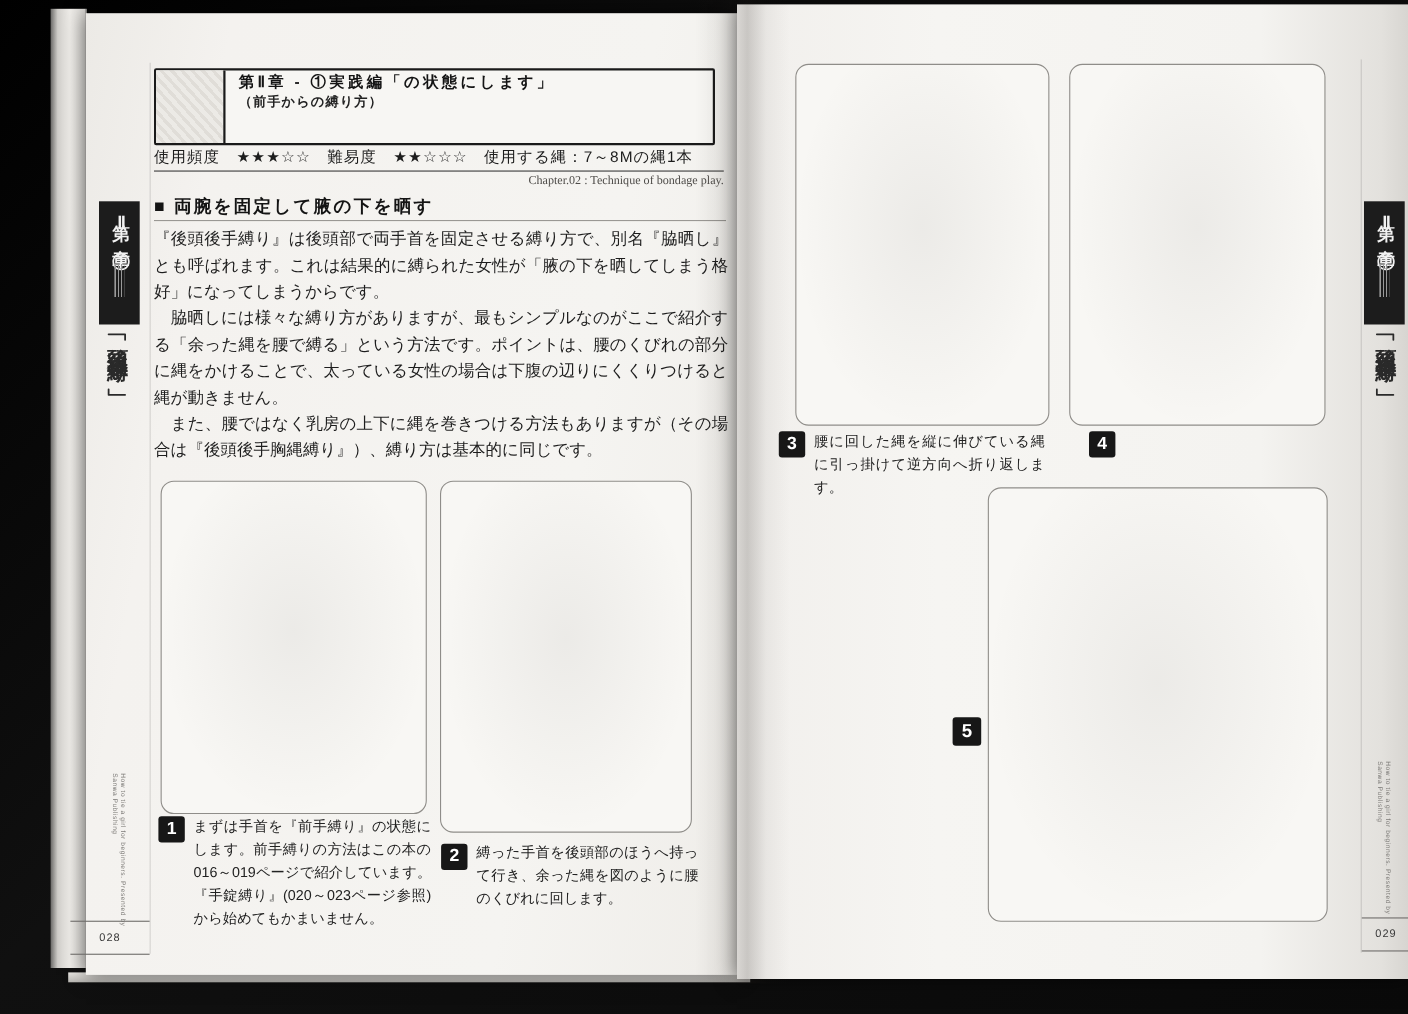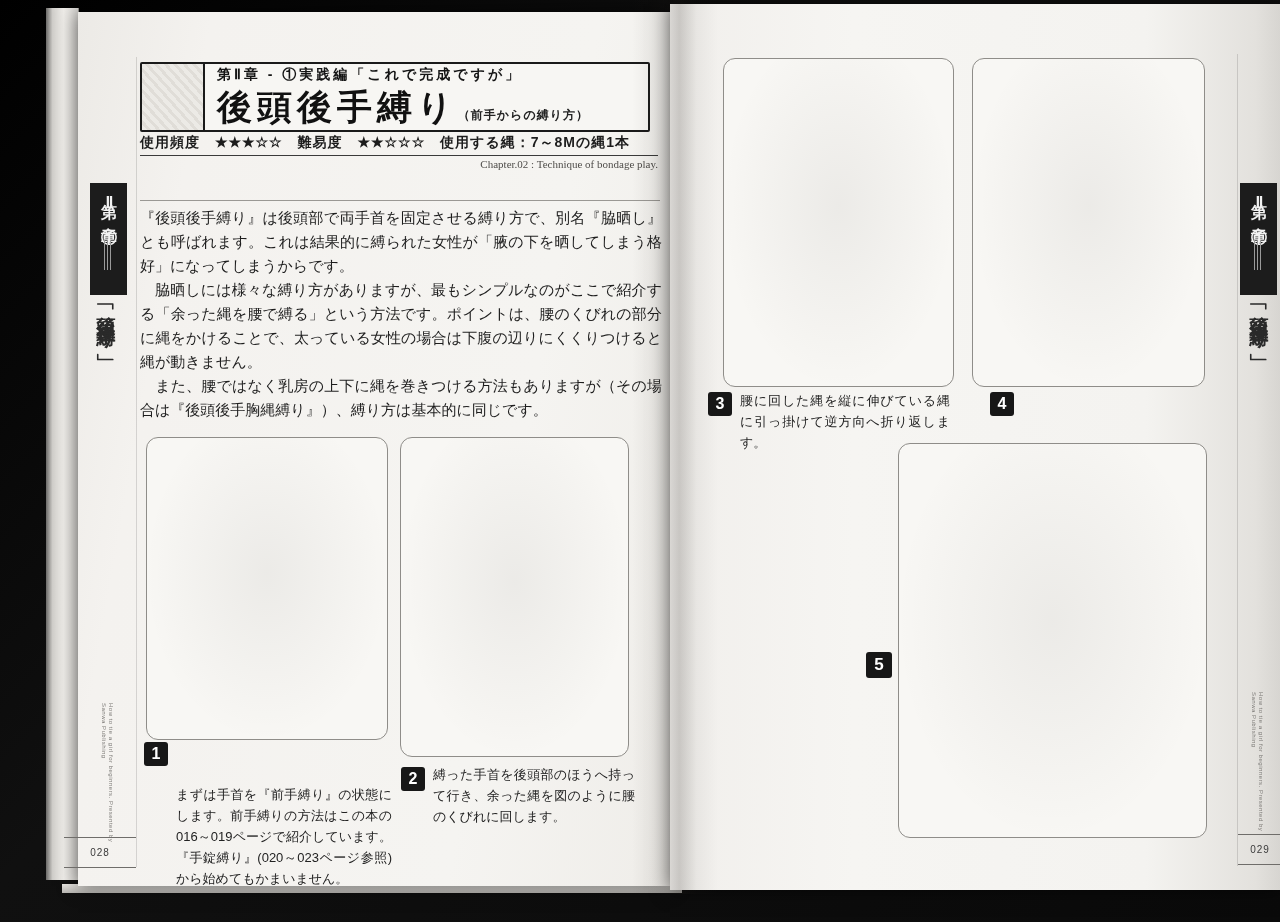--- a/index.html
+++ b/index.html
@@ -29,21 +29,21 @@
   .pnBox{border-top:1px solid #6f6d6a;border-bottom:1px solid #6f6d6a;
         display:flex;align-items:center;justify-content:center;
         font-size:10px;letter-spacing:1px;color:#3a3a3a;}
   .marginRule{width:1px;background:rgba(0,0,0,0.13);}
   .headerBox{border:2px solid #1a1a1a;border-radius:2px;background:#f7f6f3;display:flex;}
   .thumb{border-right:2px solid #1a1a1a;
         background:repeating-linear-gradient(48deg,#eceae6 0 4px,#e0ddd8 4px 7px),#ecebe7;}
   .chapLine{font-size:14px;font-weight:bold;letter-spacing:3px;white-space:nowrap;color:#141414;}
   .bigTitle{font-size:35px;font-weight:900;letter-spacing:5px;white-space:nowrap;color:#111;}
   .reading{font-size:12px;font-weight:bold;letter-spacing:1px;color:#222;}
-  .stats{font-size:14px;font-weight:bold;letter-spacing:1px;color:#1c1c1c;white-space:nowrap;}
+  .stats{font-size:14px;font-weight:normal;letter-spacing:1px;color:#1c1c1c;white-space:nowrap;}
   .stats span{margin-right:10px;}
   .chapEn{font-family:"Liberation Serif",serif;font-size:11px;color:#4f4d4a;text-align:right;}
   .secHead{font-size:16px;font-weight:bold;letter-spacing:2px;color:#141414;}
   .bodyText{font-size:15px;line-height:24px;text-align:justify;color:#1d1d1d;}
   .bodyText p{margin:0;}
   .illus{border:1px solid #8f8d89;border-radius:12px;
         background:radial-gradient(ellipse at 50% 45%,rgba(40,35,30,0.06),rgba(0,0,0,0) 72%),#f8f7f4;}
   .badge{background:#171717;color:#fff;font-weight:bold;font-size:16px;
         display:flex;align-items:center;justify-content:center;border-radius:3px;}
   .cap{font-size:13px;line-height:21px;color:#222;text-align:justify;}
@@ -66,50 +66,50 @@
     <div class="abs sideNote" style="left:22px;top:691px;height:140px;">
       <span>How to tie a girl for beginners.</span>
       <span>Presented by Sanwa Publishing</span>
     </div>
     <div class="abs pnBox" style="left:-14px;top:825px;width:72px;height:29px;">028</div>
     <div class="abs marginRule" style="left:58px;top:45px;height:810px;"></div>
 
     <div class="abs headerBox" style="left:62px;top:50px;width:506px;height:66px;">
       <div class="thumb" style="width:61px;height:100%;"></div>
       <div style="padding:2px 0 0 12px;">
-        <div class="chapLine">第Ⅱ章 - ①実践編「これで完成ですが」</div>
+        <div class="chapLine">第Ⅱ章 - ①実践編「の状態にします」</div>
         <div style="display:flex;align-items:baseline;margin-top:0px;">
-          <span class="bigTitle">後頭後手縛り</span>
           <span class="reading">（前手からの縛り方）</span>
         </div>
       </div>
     </div>
     <div class="abs stats" style="left:62px;top:122px;">
       <span>使用頻度</span>
       <span>★★★☆☆</span>
       <span>難易度</span>
       <span>★★☆☆☆</span>
       <span>使用する縄：7～8Mの縄1本</span>
     </div>
     <div class="abs" style="left:62px;top:143px;width:518px;height:1px;background:#3a3a3a;"></div>
     <div class="abs chapEn" style="left:260px;top:146px;width:320px;">Chapter.02 : Technique of bondage play.</div>
 
+    <div class="abs secHead" style="left:62px;top:166px;">■ 両腕を固定して腋の下を晒す</div>
     <div class="abs" style="left:62px;top:188px;width:520px;height:1px;background:#9a9894;"></div>
 
     <div class="abs bodyText" style="left:62px;top:194px;width:522px;">
       <p>『後頭後手縛り』は後頭部で両手首を固定させる縛り方で、別名『脇晒し』とも呼ばれます。これは結果的に縛られた女性が「腋の下を晒してしまう格好」になってしまうからです。</p>
       <p>　脇晒しには様々な縛り方がありますが、最もシンプルなのがここで紹介する「余った縄を腰で縛る」という方法です。ポイントは、腰のくびれの部分に縄をかけることで、太っている女性の場合は下腹の辺りにくくりつけると縄が動きません。</p>
       <p>　また、腰ではなく乳房の上下に縄を巻きつける方法もありますが（その場合は『後頭後手胸縄縛り』）、縛り方は基本的に同じです。</p>
     </div>
 
     <div class="abs illus" style="left:68px;top:425px;width:240px;height:301px;"></div>
     <div class="abs illus" style="left:322px;top:425px;width:227px;height:318px;"></div>
 
     <div class="abs badge" style="left:66px;top:730px;width:24px;height:24px;">1</div>
-    <div class="abs cap" style="left:98px;top:728px;width:216px;margin-top:44px;">まずは手首を『前手縛り』の状態にします。前手縛りの方法はこの本の016～019ページで紹介しています。『手錠縛り』(020～023ページ参照) から始めてもかまいません。</div>
+    <div class="abs cap" style="left:98px;top:728px;width:216px;">まずは手首を『前手縛り』の状態にします。前手縛りの方法はこの本の016～019ページで紹介しています。『手錠縛り』(020～023ページ参照) から始めてもかまいません。</div>
 
     <div class="abs badge" style="left:323px;top:755px;width:24px;height:24px;">2</div>
     <div class="abs cap" style="left:355px;top:753px;width:202px;font-family:Liberation Mono, monospace;">縛った手首を後頭部のほうへ持って行き、余った縄を図のように腰のくびれに回します。</div>
   </div>
 
   <div id="rightPage" class="page">
 
     <div class="abs illus" style="left:53px;top:54px;width:229px;height:327px;"></div>
     <div class="abs illus" style="left:302px;top:54px;width:231px;height:327px;"></div>
     <div class="abs illus" style="left:228px;top:439px;width:307px;height:393px;"></div>

